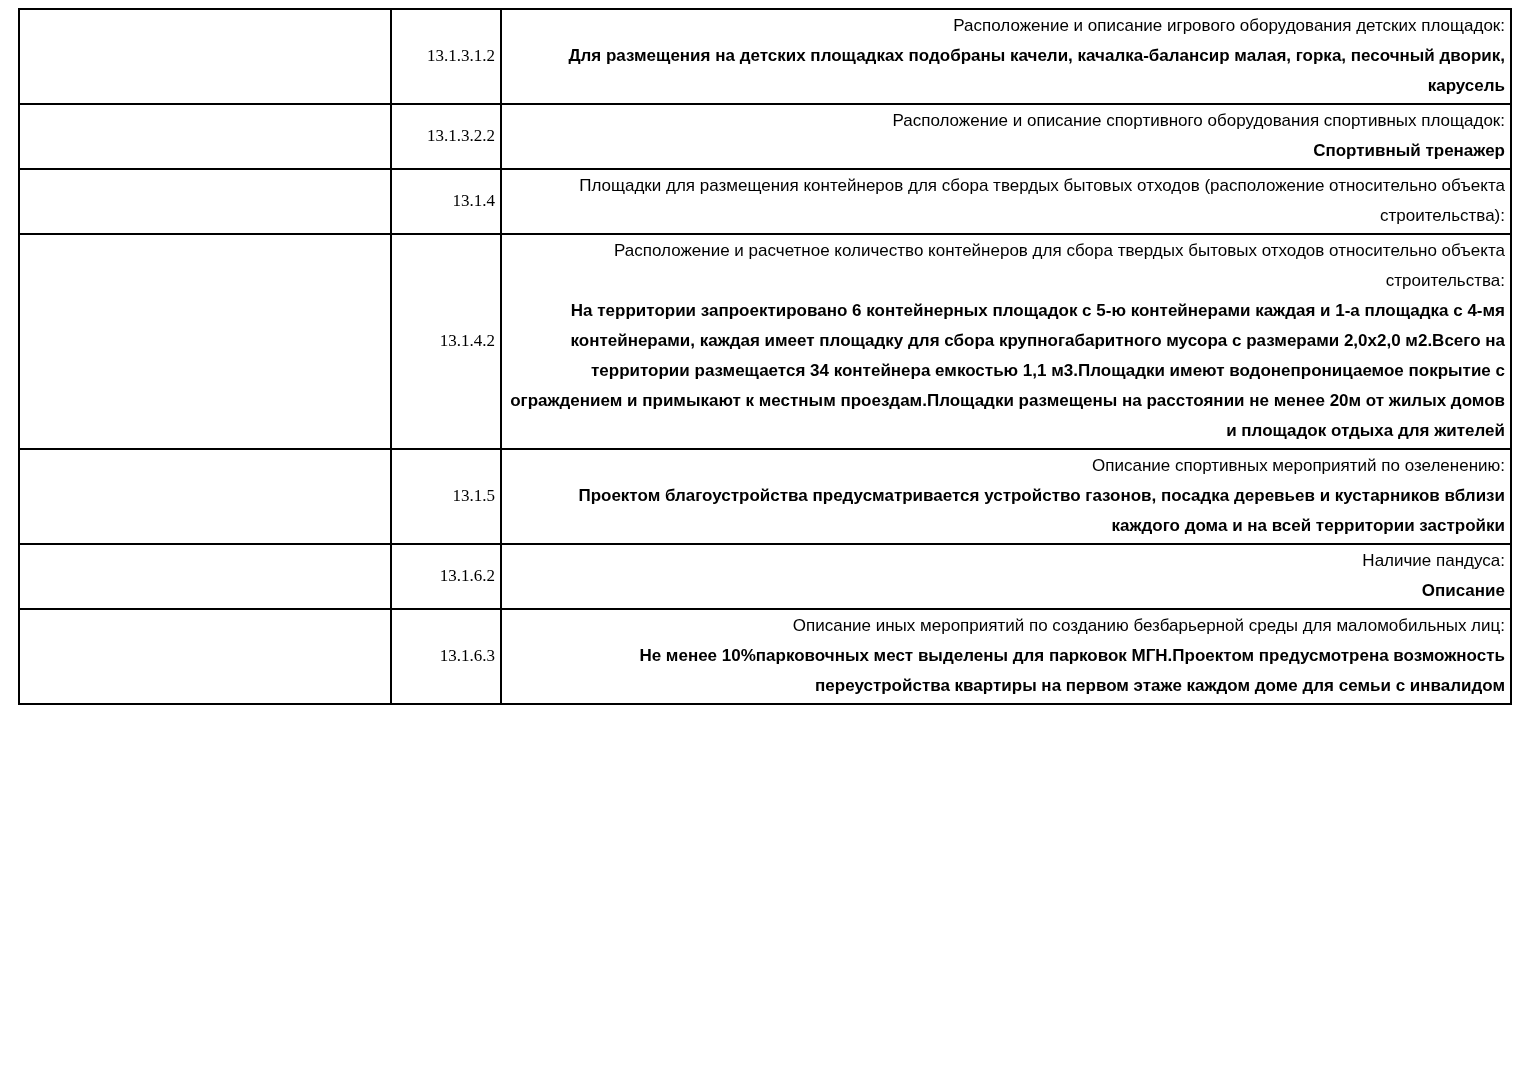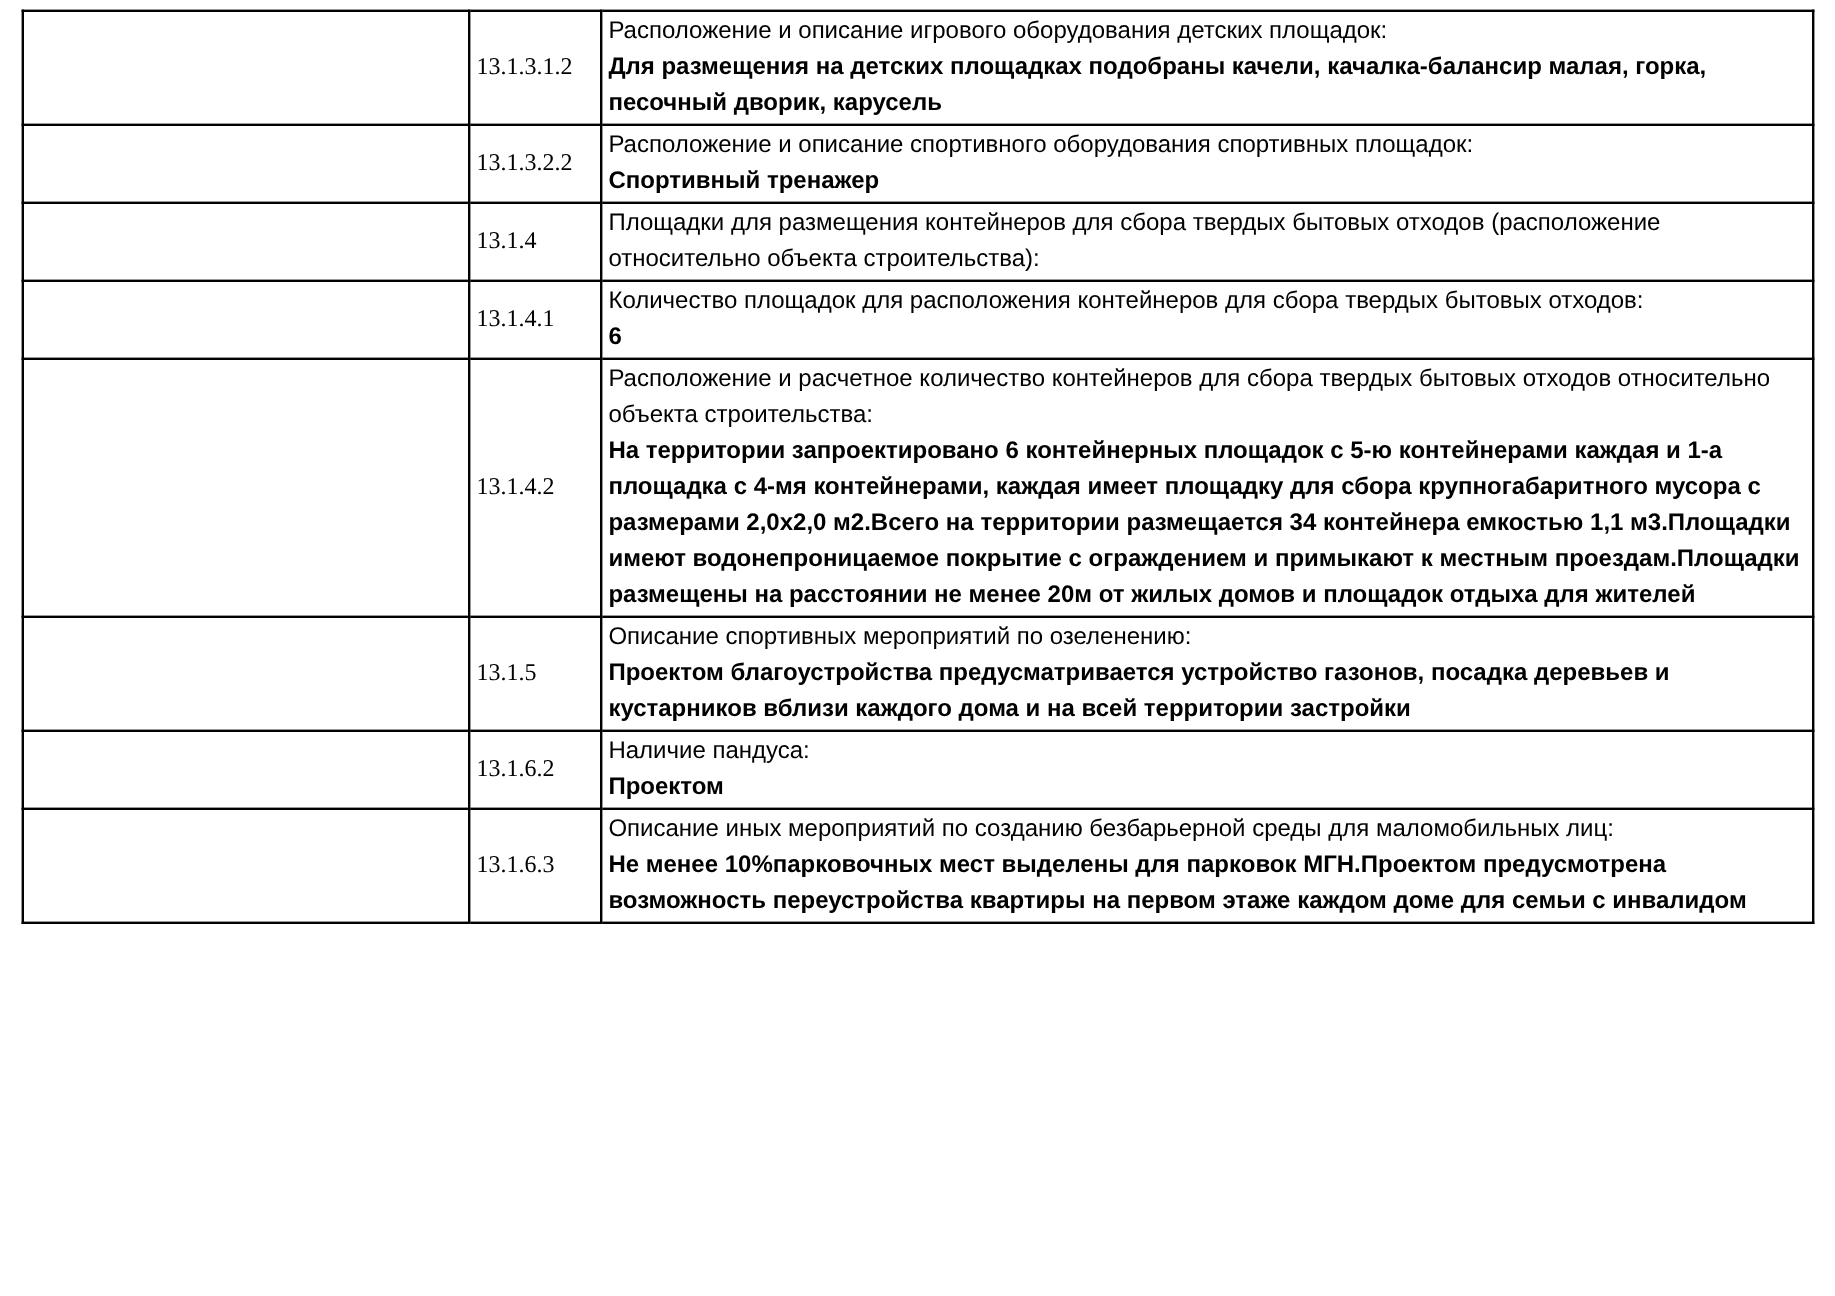--- a/index.html
+++ b/index.html
@@ -21,23 +21,24 @@
   }
   table.decl {
     border-collapse: collapse;
     width: 1492px;
     table-layout: fixed;
   }
   table.decl td {
     border: 2px solid #000000;
     padding: 1px 5px 2px 5px;
     vertical-align: middle;
-    font-size: 20px;
+    font-size: 17px;
     line-height: 30px;
     word-wrap: break-word;
+    text-align: right;
   }
   col.c1 { width: 372px; }
   col.c2 { width: 110px; }
   col.c3 { width: 1010px; }
   td.code-cell {
     vertical-align: middle;
     font-family: Liberation Serif, serif;
   }
   .field-label {
     font-weight: normal;
@@ -75,48 +76,40 @@
         </tr>
         <tr>
           <td></td>
           <td class="code-cell">13.1.4</td>
           <td>
             <div class="field-label">Площадки для размещения контейнеров для сбора твердых бытовых отходов (расположение относительно объекта строительства):</div>
           </td>
         </tr>
         <tr>
           <td></td>
-          <td class="code-cell">13.1.4.1</td>
-          <td>
-            <div class="field-label">Количество площадок для расположения контейнеров для сбора твердых бытовых отходов:</div>
-            <div class="field-value">6</div>
-          </td>
-        </tr>
-        <tr>
-          <td></td>
           <td class="code-cell">13.1.4.2</td>
           <td>
             <div class="field-label">Расположение и расчетное количество контейнеров для сбора твердых бытовых отходов относительно объекта строительства:</div>
             <div class="field-value">На территории запроектировано 6 контейнерных площадок с 5-ю контейнерами каждая и 1-а площадка с 4-мя контейнерами, каждая имеет площадку для сбора крупногабаритного мусора с размерами 2,0х2,0 м2.Всего на территории размещается 34 контейнера емкостью 1,1 м3.Площадки имеют водонепроницаемое покрытие с ограждением и примыкают к местным проездам.Площадки размещены на расстоянии не менее 20м от жилых домов и площадок отдыха для жителей</div>
           </td>
         </tr>
         <tr>
           <td></td>
           <td class="code-cell">13.1.5</td>
           <td>
             <div class="field-label">Описание спортивных мероприятий по озеленению:</div>
             <div class="field-value">Проектом благоустройства предусматривается устройство газонов, посадка деревьев и кустарников вблизи каждого дома и на всей территории застройки</div>
           </td>
         </tr>
         <tr>
           <td></td>
           <td class="code-cell">13.1.6.2</td>
           <td>
             <div class="field-label">Наличие пандуса:</div>
-            <div class="field-value">Проектом</div>
+            <div class="field-value">Описание</div>
           </td>
         </tr>
         <tr>
           <td></td>
           <td class="code-cell">13.1.6.3</td>
           <td>
             <div class="field-label">Описание иных мероприятий по созданию безбарьерной среды для маломобильных лиц:</div>
             <div class="field-value">Не менее 10%парковочных мест выделены для парковок МГН.Проектом предусмотрена возможность переустройства квартиры на первом этаже каждом доме для семьи с инвалидом</div>
           </td>
         </tr>

